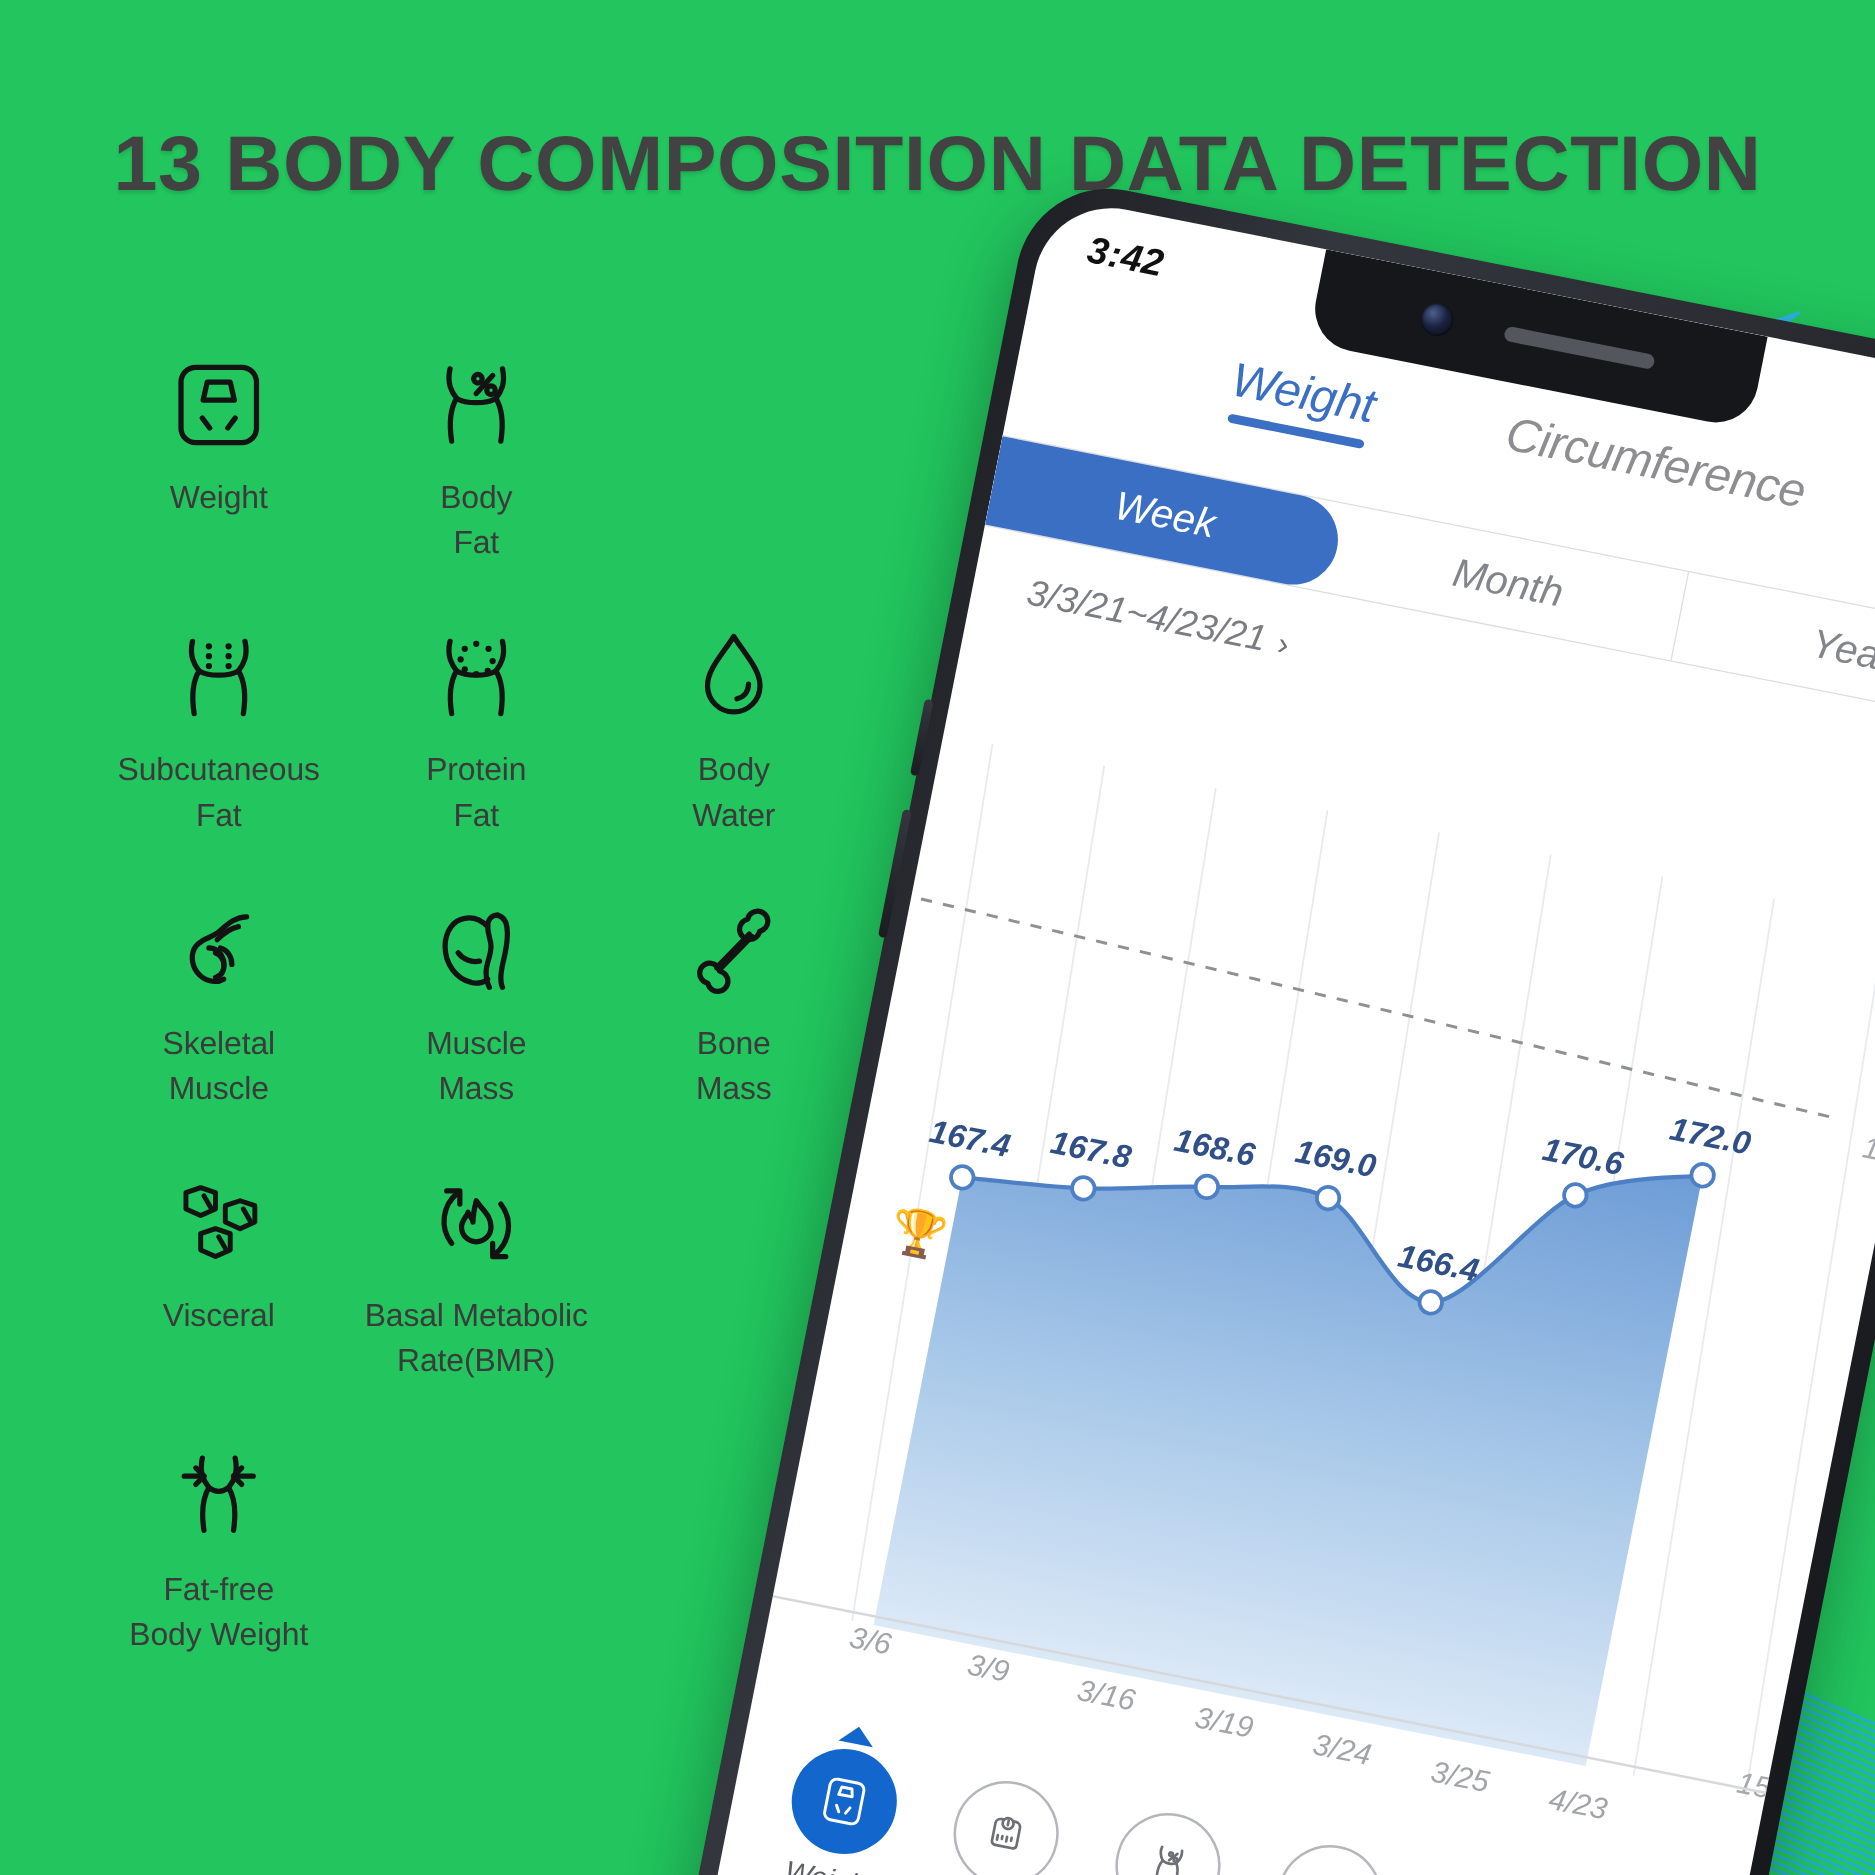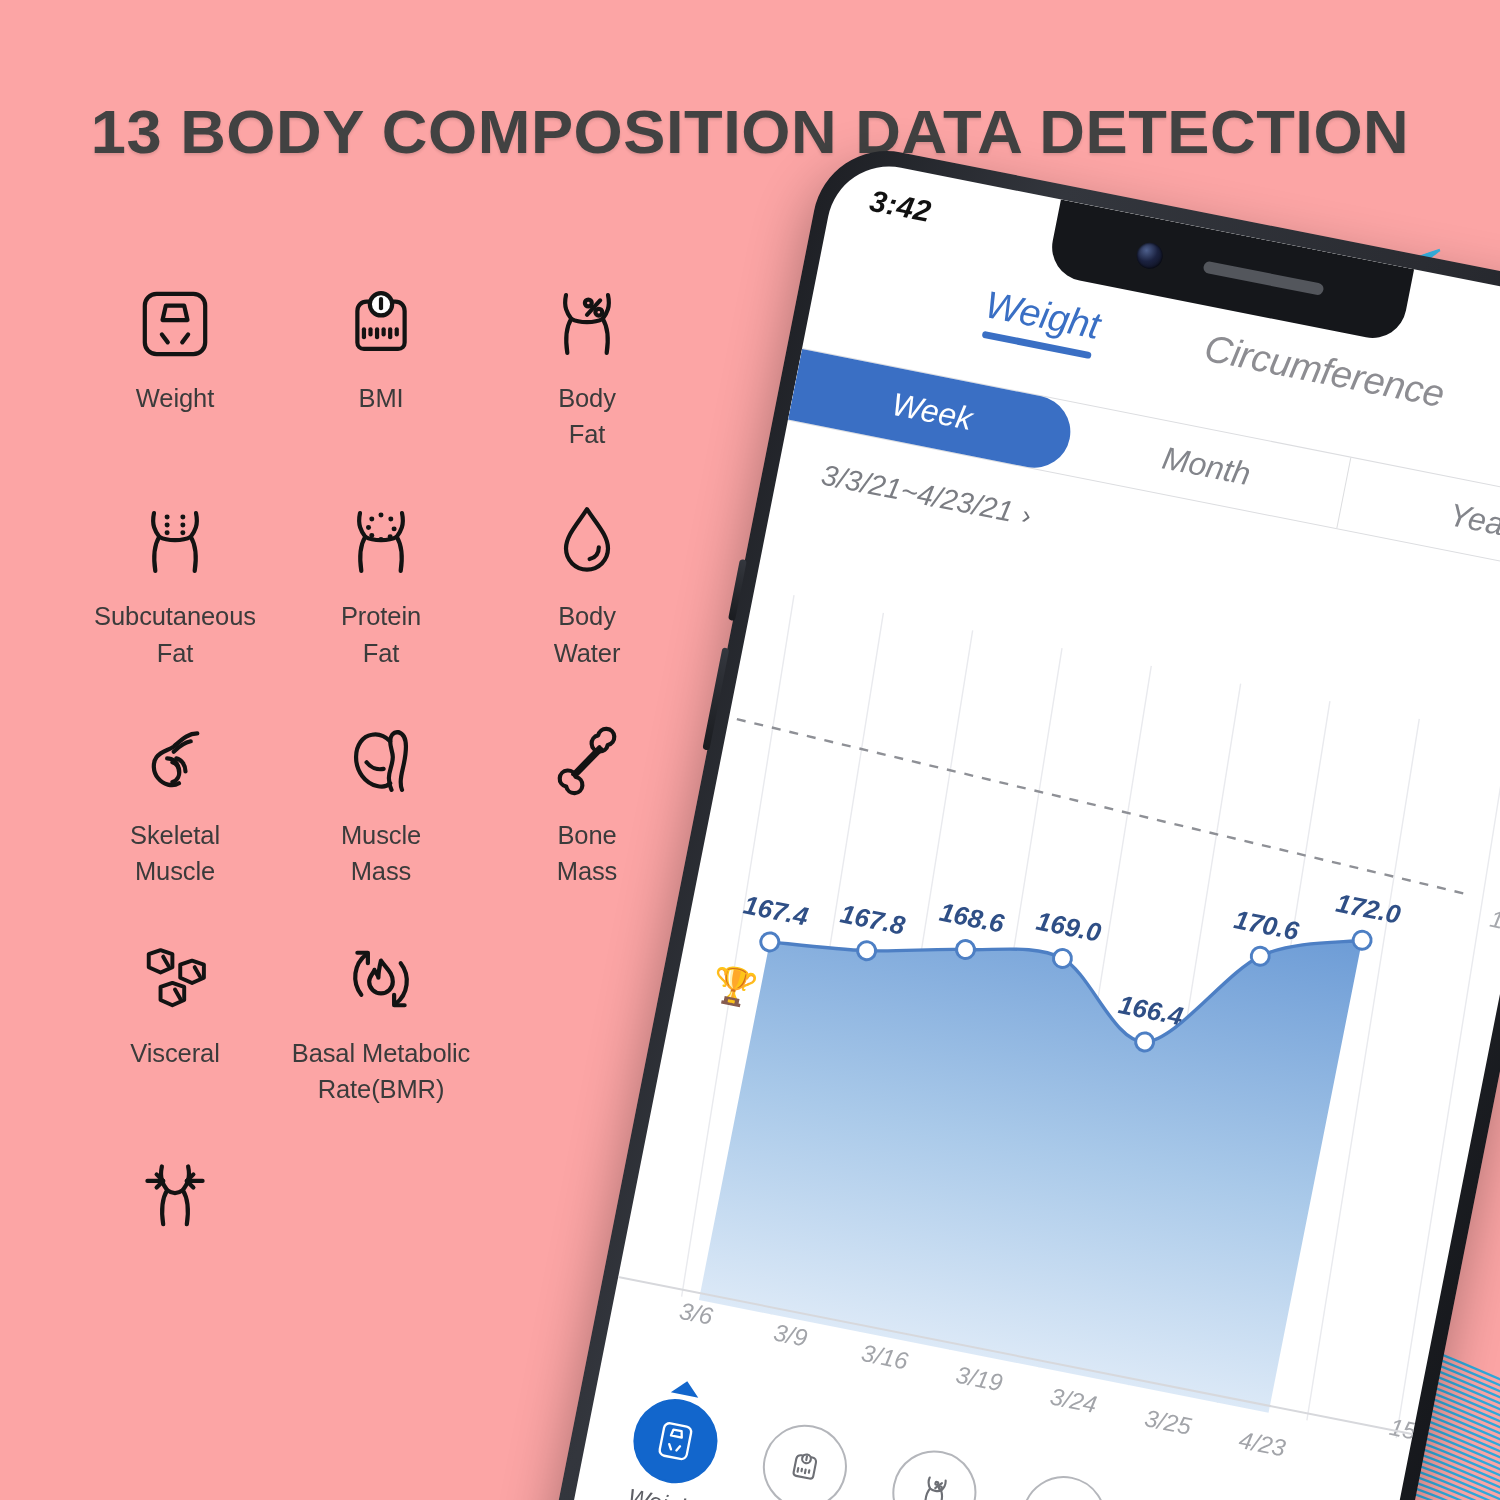--- a/index.html
+++ b/index.html
@@ -14,21 +14,21 @@
     overflow: hidden;
     position: relative;
   }
 
   #stage {
     position: absolute;
     inset: 0;
     width: 1500px;
     height: 1500px;
     overflow: hidden;
-    background: #fca5a5;
+    background: #22c55e;
   }
 
   
   .page-title {
     position: absolute;
     left: 0;
     right: 0;
     top: 96px;
     text-align: center;
     font-family: "Liberation Sans Narrow", "Liberation Sans", sans-serif;
@@ -368,36 +368,20 @@
           <svg width="84" height="84" viewBox="0 0 64 64" fill="none" stroke="#131313" stroke-width="3.2" stroke-linecap="round" stroke-linejoin="round">
             <rect x="9" y="9" width="46" height="46" rx="9"></rect>
             <path d="M25 18h14l2.5 11h-19z"></path>
             <line x1="22" y1="40" x2="26.5" y2="46"></line>
             <line x1="42" y1="40" x2="37.5" y2="46"></line>
           </svg>
         </div>
         <div class="feature-label">Weight</div>
       </div>
 
-      <div class="feature-cell">
-        <div class="feature-icon">
-          <svg width="84" height="84" viewBox="0 0 64 64" fill="none" stroke="#131313" stroke-width="3.2" stroke-linecap="round" stroke-linejoin="round">
-            <path d="M14 22c0-4 3-7 7-7h22c4 0 7 3 7 7v24c0 3-2 5-5 5H19c-3 0-5-2-5-5z"></path>
-            <circle cx="32" cy="17" r="8.5" fill="#fff"></circle>
-            <line x1="32" y1="20" x2="32" y2="13"></line>
-            <line x1="19" y1="36" x2="19" y2="42"></line>
-            <line x1="24" y1="36" x2="24" y2="40"></line>
-            <line x1="29" y1="36" x2="29" y2="42"></line>
-            <line x1="34" y1="36" x2="34" y2="40"></line>
-            <line x1="39" y1="36" x2="39" y2="42"></line>
-            <line x1="44" y1="36" x2="44" y2="40"></line>
-          </svg>
-        </div>
-        <div class="feature-label">BMI</div>
-      </div>
 
       <div class="feature-cell">
         <div class="feature-icon">
           <svg width="84" height="84" viewBox="0 0 64 64" fill="none" stroke="#131313" stroke-width="3.2" stroke-linecap="round" stroke-linejoin="round">
             <path d="M16 10c-2 9 1 14 4 18-3 5-5 13-3 26"></path>
             <path d="M48 10c2 9-1 14-4 18 3 5 5 13 3 26"></path>
             <path d="M20 28c6 3.5 18 3.5 24 0"></path>
             <circle cx="33" cy="16" r="2.6"></circle>
             <circle cx="41" cy="23" r="2.6"></circle>
             <line x1="42" y1="14" x2="32" y2="25"></line>
@@ -546,20 +530,22 @@
           <svg width="84" height="84" viewBox="0 0 64 64" fill="none" stroke="#131313" stroke-width="3.2" stroke-linecap="round" stroke-linejoin="round">
             <path d="M22 8c-2 9 1 14 4 18-3 5-5 13-3 26"></path>
             <path d="M42 8c2 9-1 14-4 18 3 5 5 13 3 26"></path>
             <path d="M26 26c4 3 8 3 12 0"></path>
             <line x1="11" y1="19" x2="23" y2="19"></line>
             <polyline points="18,14 23,19 18,24"></polyline>
             <line x1="53" y1="19" x2="41" y2="19"></line>
             <polyline points="46,14 41,19 46,24"></polyline>
           </svg>
         </div>
+        <div class="feature-label">Fat-free
+Body Weight</div>
       </div>
       <div class="feature-cell"></div>
       <div class="feature-cell"></div>
     </div>
   </div>
 
   <svg class="wave-deco" id="wave-main" viewBox="0 0 900 1200">
     <defs>
       <linearGradient id="wgrad" x1="0" y1="0" x2="1" y2="1">
         <stop offset="0%" stop-color="#19c4ea"></stop>

